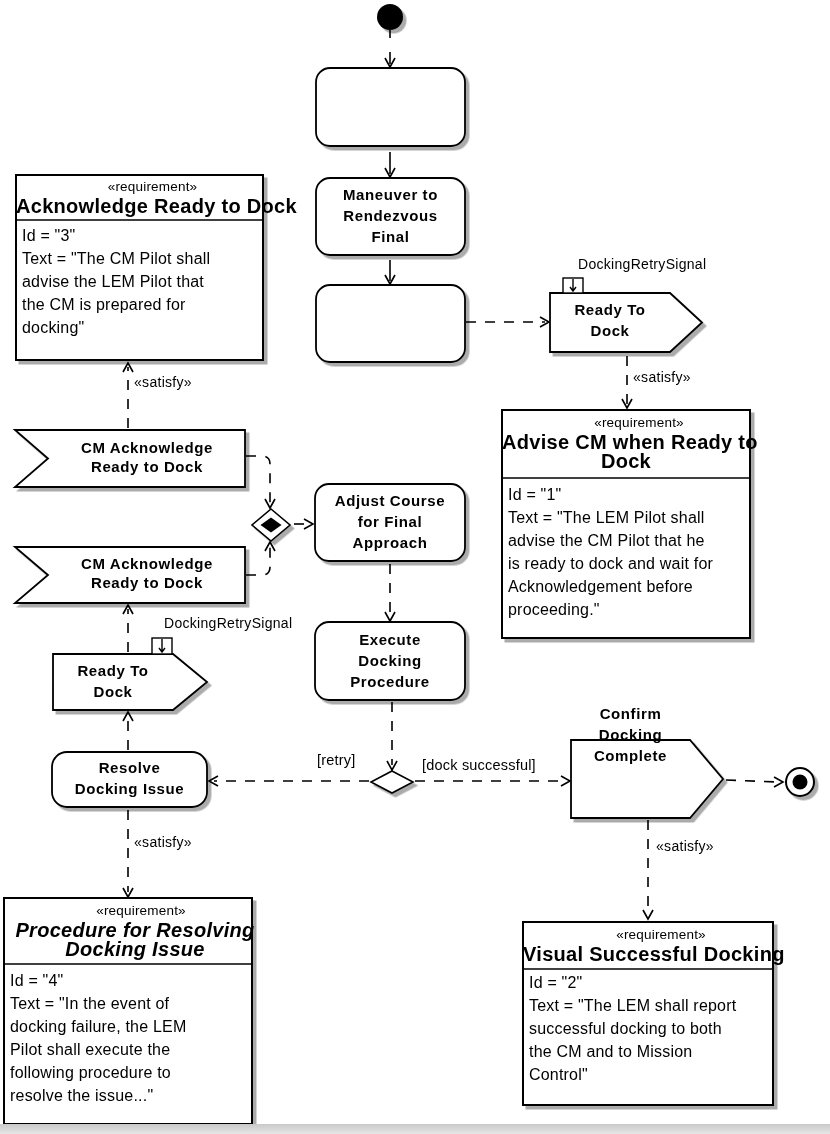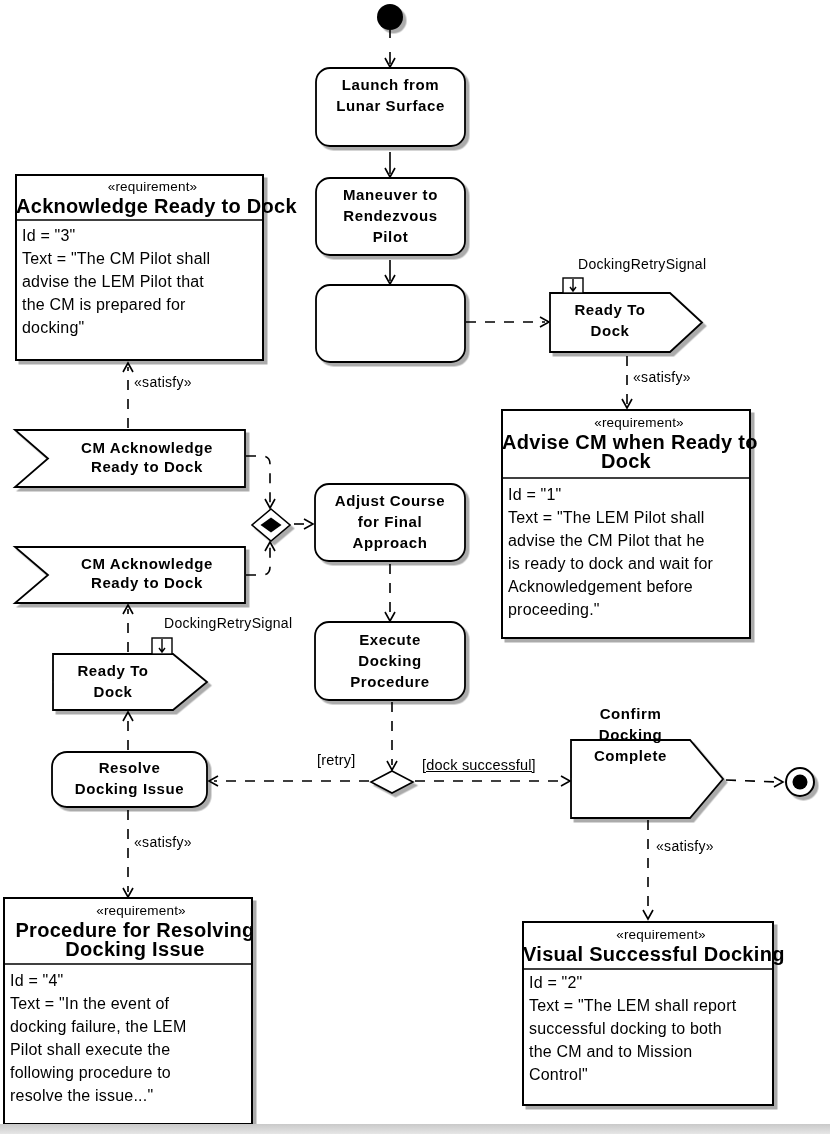--- a/index.html
+++ b/index.html
@@ -133,25 +133,23 @@
       <rect x="523" y="922" width="250" height="183"></rect>
     </g>
     <g stroke="#000" stroke-width="1.6">
       <line x1="16" y1="220" x2="263" y2="220"></line>
       <line x1="502" y1="478" x2="750" y2="478"></line>
       <line x1="4" y1="964" x2="252" y2="964"></line>
       <line x1="523" y1="969" x2="773" y2="969"></line>
     </g>
   </svg>
 
-  <div class="lbl node-label" style="left:316px;top:74px;width:149px;">Launch from
-Lunar Surface</div>
   <div class="lbl node-label" style="left:316px;top:184px;width:149px;">Maneuver to
 Rendezvous
-Pilot</div>
+Final</div>
   <div class="lbl node-label" style="left:315px;top:490px;width:150px;">Adjust Course
 for Final
 Approach</div>
   <div class="lbl node-label" style="left:315px;top:629px;width:150px;">Execute
 Docking
 Procedure</div>
   <div class="lbl node-label" style="left:52px;top:757px;width:155px;">Resolve
 Docking Issue</div>
 
   <div class="lbl node-label" style="left:550px;top:299px;width:120px;">Ready To
@@ -166,42 +164,42 @@
   <div class="lbl ack-label" style="left:48px;top:554px;width:198px;">CM Acknowledge
 Ready to Dock</div>
 
   <div class="lbl edge-label" style="left:578px;top:256px;">DockingRetrySignal</div>
   <div class="lbl edge-label" style="left:164px;top:615px;">DockingRetrySignal</div>
   <div class="lbl edge-label" style="left:633px;top:369px;">«satisfy»</div>
   <div class="lbl edge-label" style="left:134px;top:374px;">«satisfy»</div>
   <div class="lbl edge-label" style="left:134px;top:834px;">«satisfy»</div>
   <div class="lbl edge-label" style="left:656px;top:838px;">«satisfy»</div>
   <div class="lbl guard-label" style="left:317px;top:752px;">[retry]</div>
-  <div class="lbl guard-label" style="left:422px;top:757px;text-decoration:underline;">[dock successful]</div>
+  <div class="lbl guard-label" style="left:422px;top:757px;">[dock successful]</div>
 
   <div class="lbl req-stereo" style="left:16px;top:179px;width:247px;">«requirement»</div>
   <div class="lbl req-title" style="left:16px;top:197px;width:247px;">Acknowledge Ready to Dock</div>
   <div class="lbl req-body" style="left:22px;top:224px;width:238px;">Id = "3"
 Text = "The CM Pilot shall
 advise the LEM Pilot that
 the CM is prepared for
 docking"</div>
 
   <div class="lbl req-stereo" style="left:502px;top:415px;width:248px;">«requirement»</div>
   <div class="lbl req-title" style="left:502px;top:433px;width:248px;">Advise CM when Ready to
 Dock</div>
   <div class="lbl req-body" style="left:508px;top:483px;width:238px;">Id = "1"
 Text = "The LEM Pilot shall
 advise the CM Pilot that he
 is ready to dock and wait for
 Acknowledgement before
 proceeding."</div>
 
   <div class="lbl req-stereo" style="left:4px;top:903px;width:248px;">«requirement»</div>
-  <div class="lbl req-title" style="left:4px;top:921px;width:262px;">Procedure for Resolving
+  <div class="lbl req-title" style="left:4px;top:921px;width:262px;font-style:italic;">Procedure for Resolving
 Docking Issue</div>
   <div class="lbl req-body" style="left:10px;top:969px;width:238px;">Id = "4"
 Text = "In the event of
 docking failure, the LEM
 Pilot shall execute the
 following procedure to
 resolve the issue..."</div>
 
   <div class="lbl req-stereo" style="left:523px;top:927px;width:250px;">«requirement»</div>
   <div class="lbl req-title" style="left:523px;top:945px;width:250px;">Visual Successful Docking</div>

